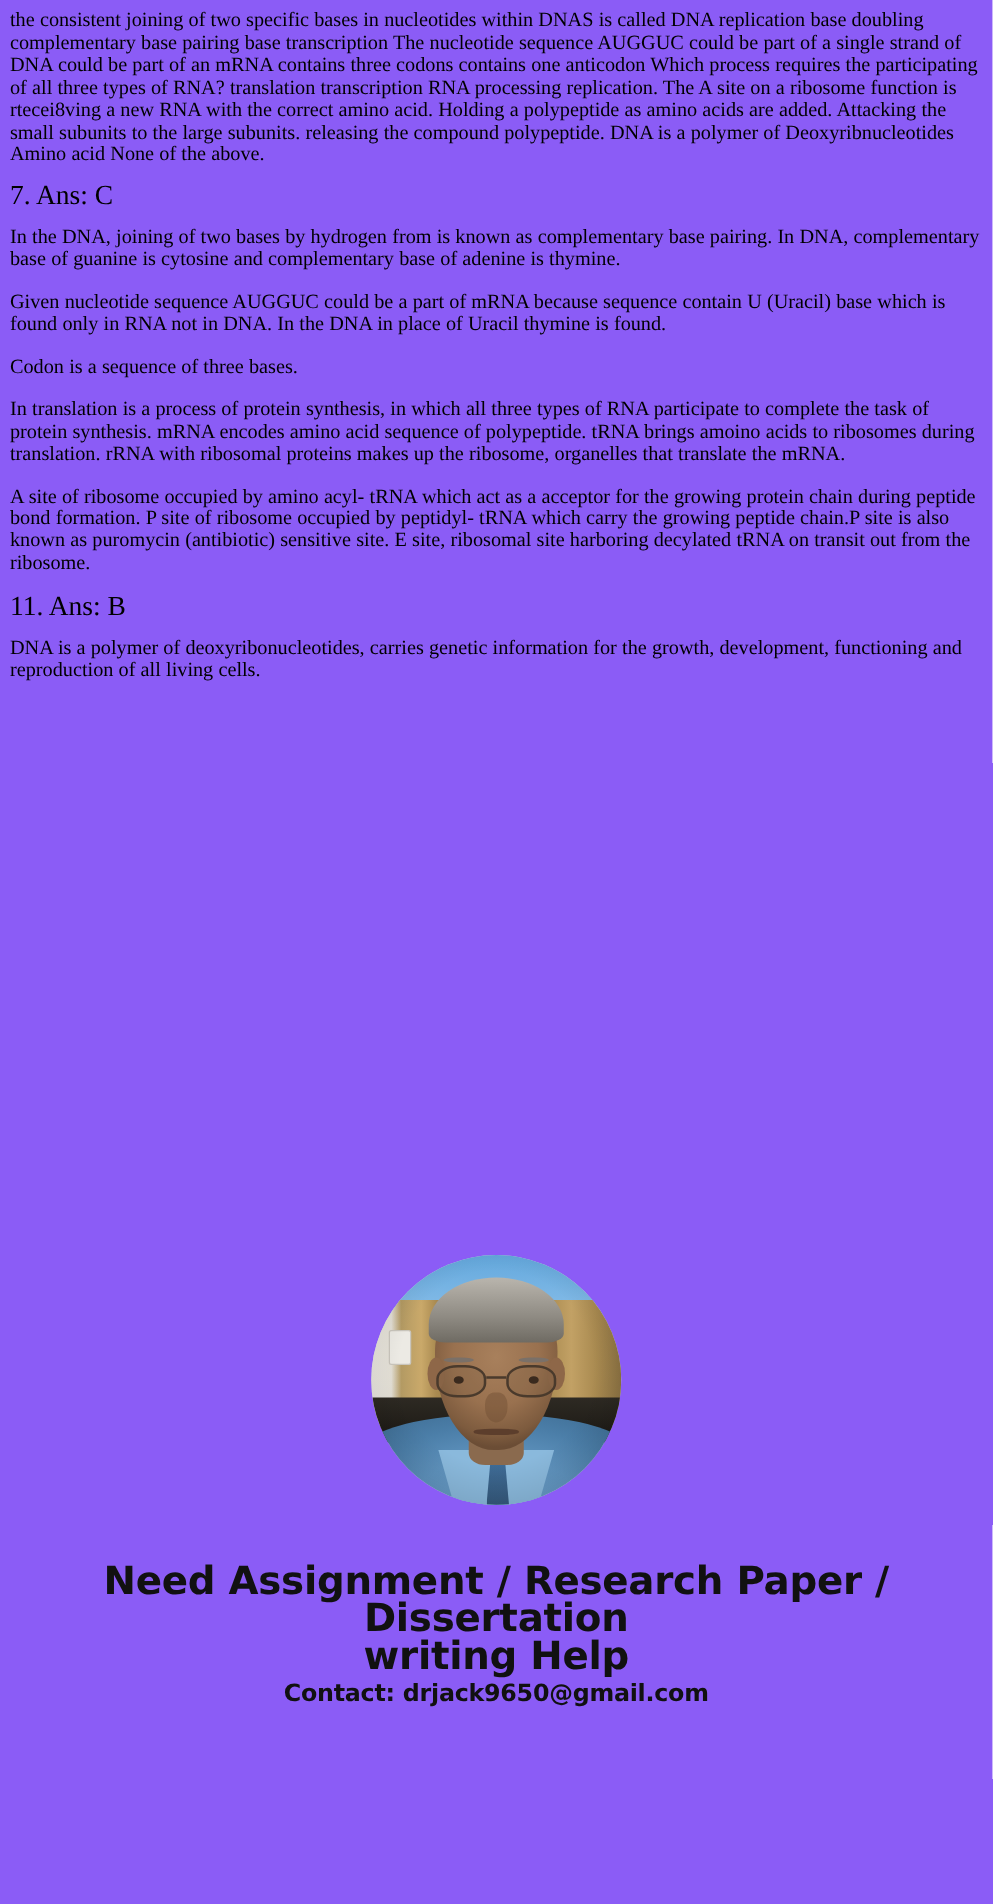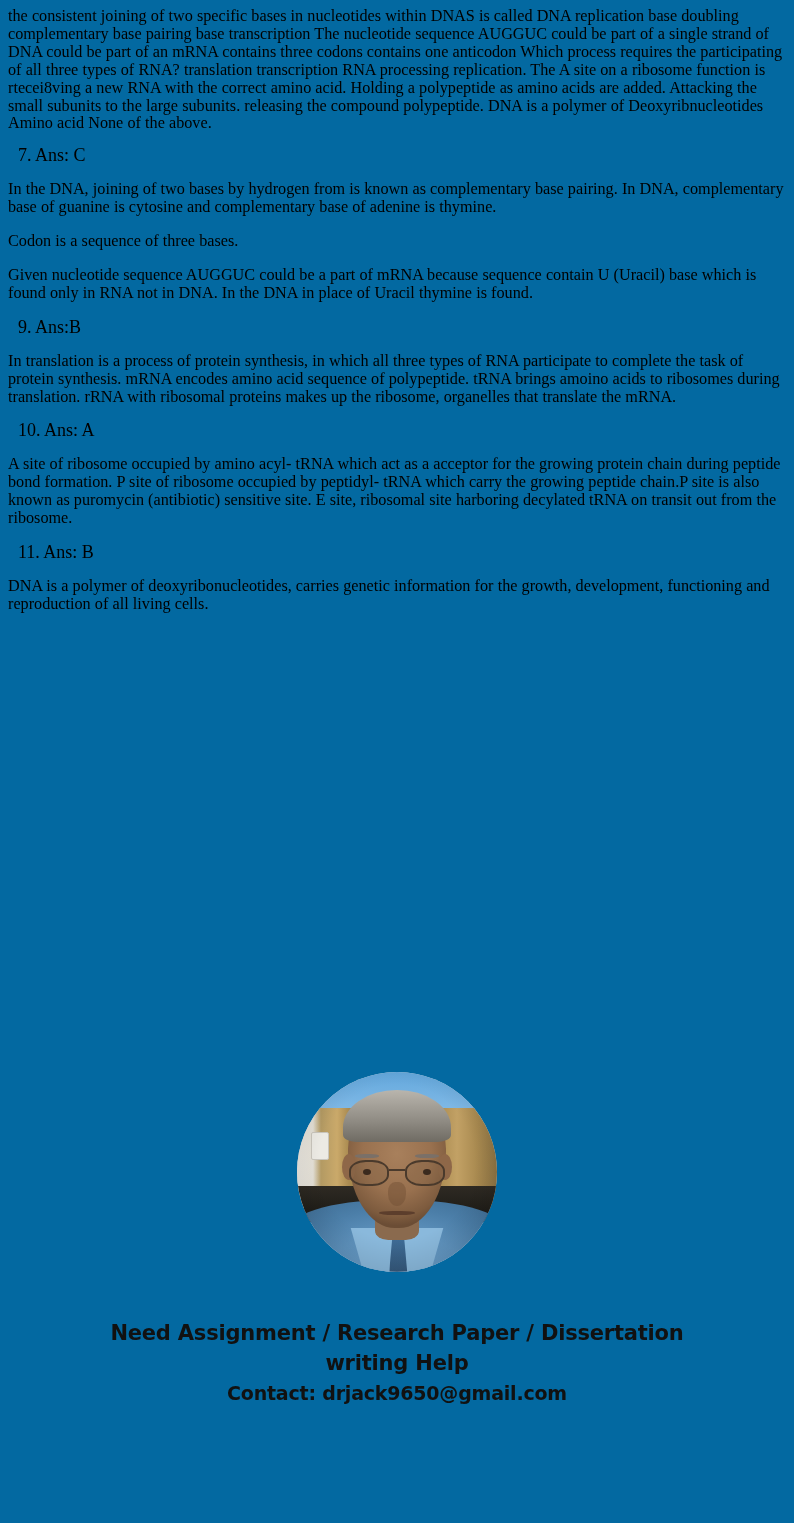--- a/index.html
+++ b/index.html
@@ -13,21 +13,21 @@
     min-height: 1523px;
     font-family: "Liberation Serif", "DejaVu Serif", serif;
     color: #000000;
     -webkit-font-smoothing: antialiased;
   }
   .page {
     width: 794px;
     min-height: 1523px;
     position: relative;
     box-sizing: border-box;
-    background: #0369a1;
+    background: #8b5cf6;
   }
   .content {
     padding: 8px 8px 0 8px;
     box-sizing: border-box;
   }
   p.para {
     margin: 0 0 16px 0;
     font-size: 16.2px;
     line-height: 17.9px;
     text-align: left;
@@ -37,22 +37,22 @@
     margin: 0 0 14px 0;
   }
   h2.solution-heading {
     font-size: 20px;
     font-weight: bold;
     margin: 24px 0 18px 0;
     line-height: 22px;
     font-family: "Liberation Serif", "DejaVu Serif", serif;
   }
   p.ans-line {
-    margin: 0 0 16px 10px;
-    font-size: 18px;
+    margin: 0 0 16px 0;
+    font-size: 22px;
     line-height: 17.9px;
   }
   .spacer-block {
     height: 440px;
   }
   .avatar-wrap {
     width: 100%;
     display: flex;
     justify-content: center;
     align-items: center;
@@ -207,21 +207,21 @@
   }
   .footer {
     margin-top: 46px;
     padding: 0 14px 10px 14px;
     text-align: center;
     font-family: "DejaVu Sans", "Liberation Sans", sans-serif;
     font-weight: bold;
     color: #111111;
   }
   .footer-line1 {
-    font-size: 21px;
+    font-size: 31px;
     line-height: 30px;
     letter-spacing: -0.2px;
     margin: 0;
   }
   .footer-line2 {
     font-size: 19px;
     line-height: 30px;
     letter-spacing: -0.2px;
     margin: 0;
   }
@@ -232,27 +232,25 @@
 <div class="page">
 
   <div class="content">
 
     <p class="para intro">the consistent joining of two specific bases in nucleotides within DNAS is called DNA replication base doubling complementary base pairing base transcription The nucleotide sequence AUGGUC could be part of a single strand of DNA could be part of an mRNA contains three codons contains one anticodon Which process requires the participating of all three types of RNA? translation transcription RNA processing replication. The A site on a ribosome function is rtecei8ving a new RNA with the correct amino acid. Holding a polypeptide as amino acids are added. Attacking the small subunits to the large subunits. releasing the compound polypeptide. DNA is a polymer of Deoxyribnucleotides Amino acid None of the above.</p>
 
 
     <p class="ans-line">7. Ans: C</p>
     <p class="para">In the DNA, joining of two bases by hydrogen from is known as complementary base pairing. In DNA, complementary base of guanine is cytosine and complementary base of adenine is thymine.</p>
 
+    <p class="para">Given nucleotide sequence AUGGUC could be a part of mRNA because sequence contain U (Uracil) base which is found only in RNA not in DNA. In the DNA in place of Uracil thymine is found.</p>
     <p class="para">Codon is a sequence of three bases.</p>
-    <p class="para">Given nucleotide sequence AUGGUC could be a part of mRNA because sequence contain U (Uracil) base which is found only in RNA not in DNA. In the DNA in place of Uracil thymine is found.</p>
-
-    <p class="ans-line">9. Ans:B</p>
+
     <p class="para">In translation is a process of protein synthesis, in which all three types of RNA participate to complete the task of protein synthesis. mRNA encodes amino acid sequence of polypeptide. tRNA brings amoino acids to ribosomes during translation. rRNA with ribosomal proteins makes up the ribosome, organelles that translate the mRNA.</p>
 
-    <p class="ans-line">10. Ans: A</p>
     <p class="para">A site of ribosome occupied by amino acyl- tRNA which act as a acceptor for the growing protein chain during peptide bond formation. P site of ribosome occupied by peptidyl- tRNA which carry the growing peptide chain.P site is also known as puromycin (antibiotic) sensitive site. E site, ribosomal site harboring decylated tRNA on transit out from the ribosome.</p>
 
     <p class="ans-line">11. Ans: B</p>
     <p class="para">DNA is a polymer of deoxyribonucleotides, carries genetic information for the growth, development, functioning and reproduction of all living cells.</p>
 
   </div>
 
   <div class="spacer-block"></div>
 
   <div class="avatar-wrap">

